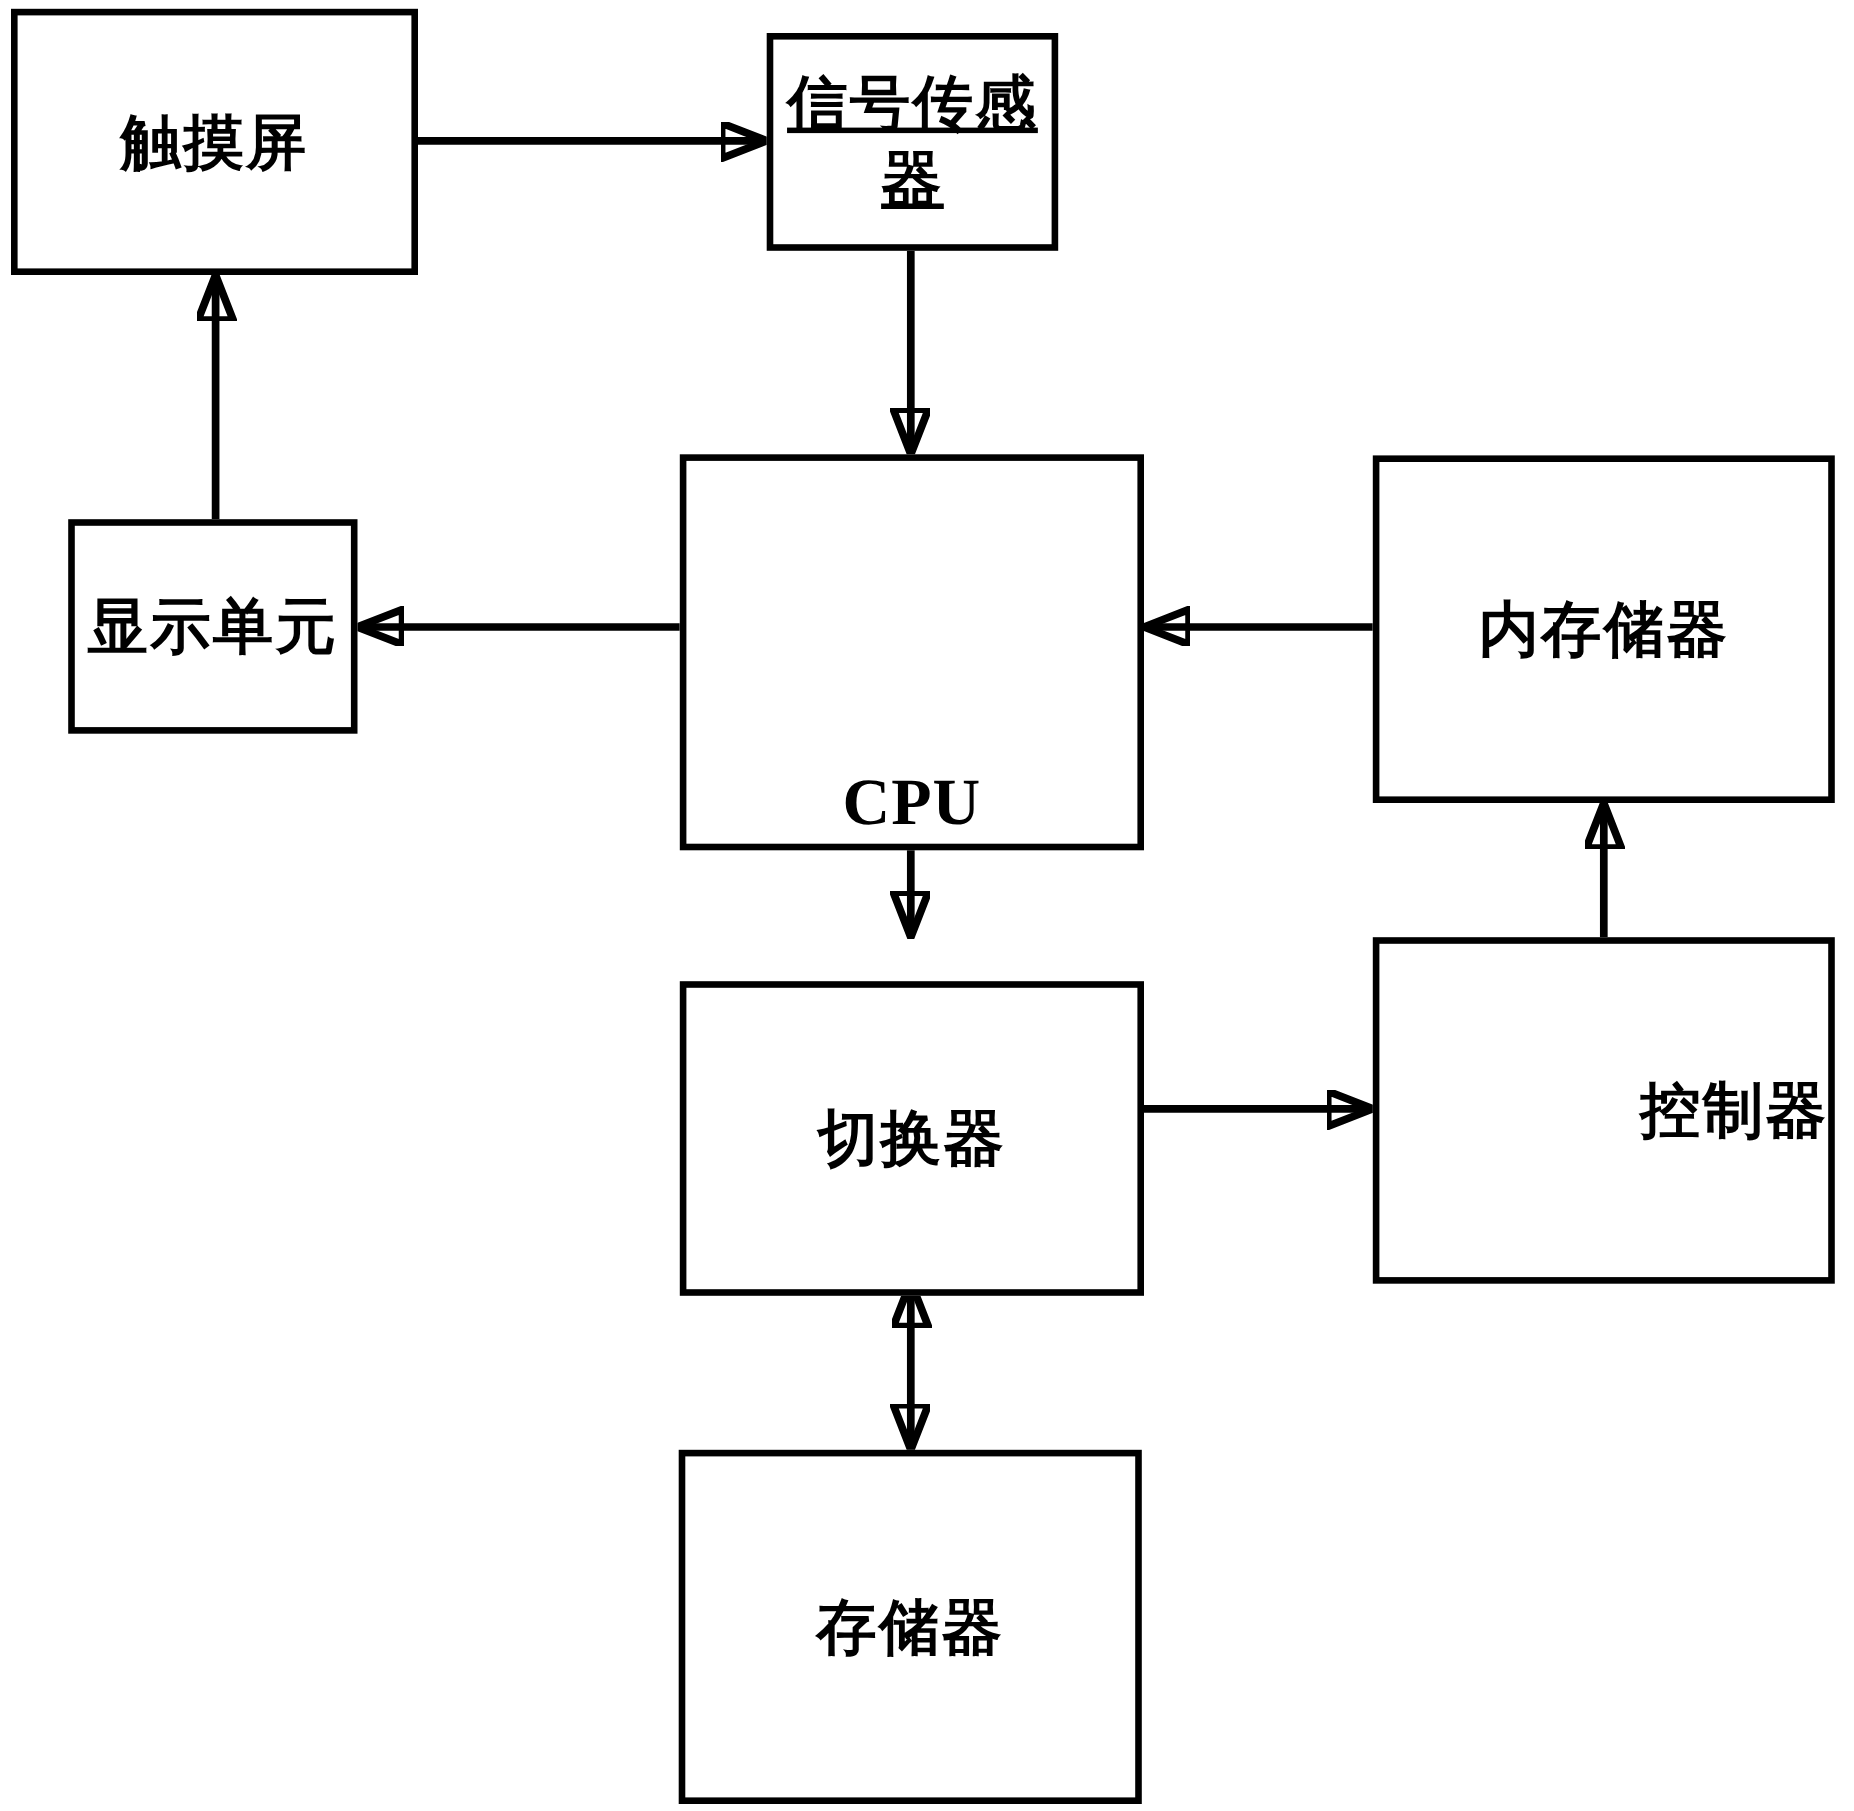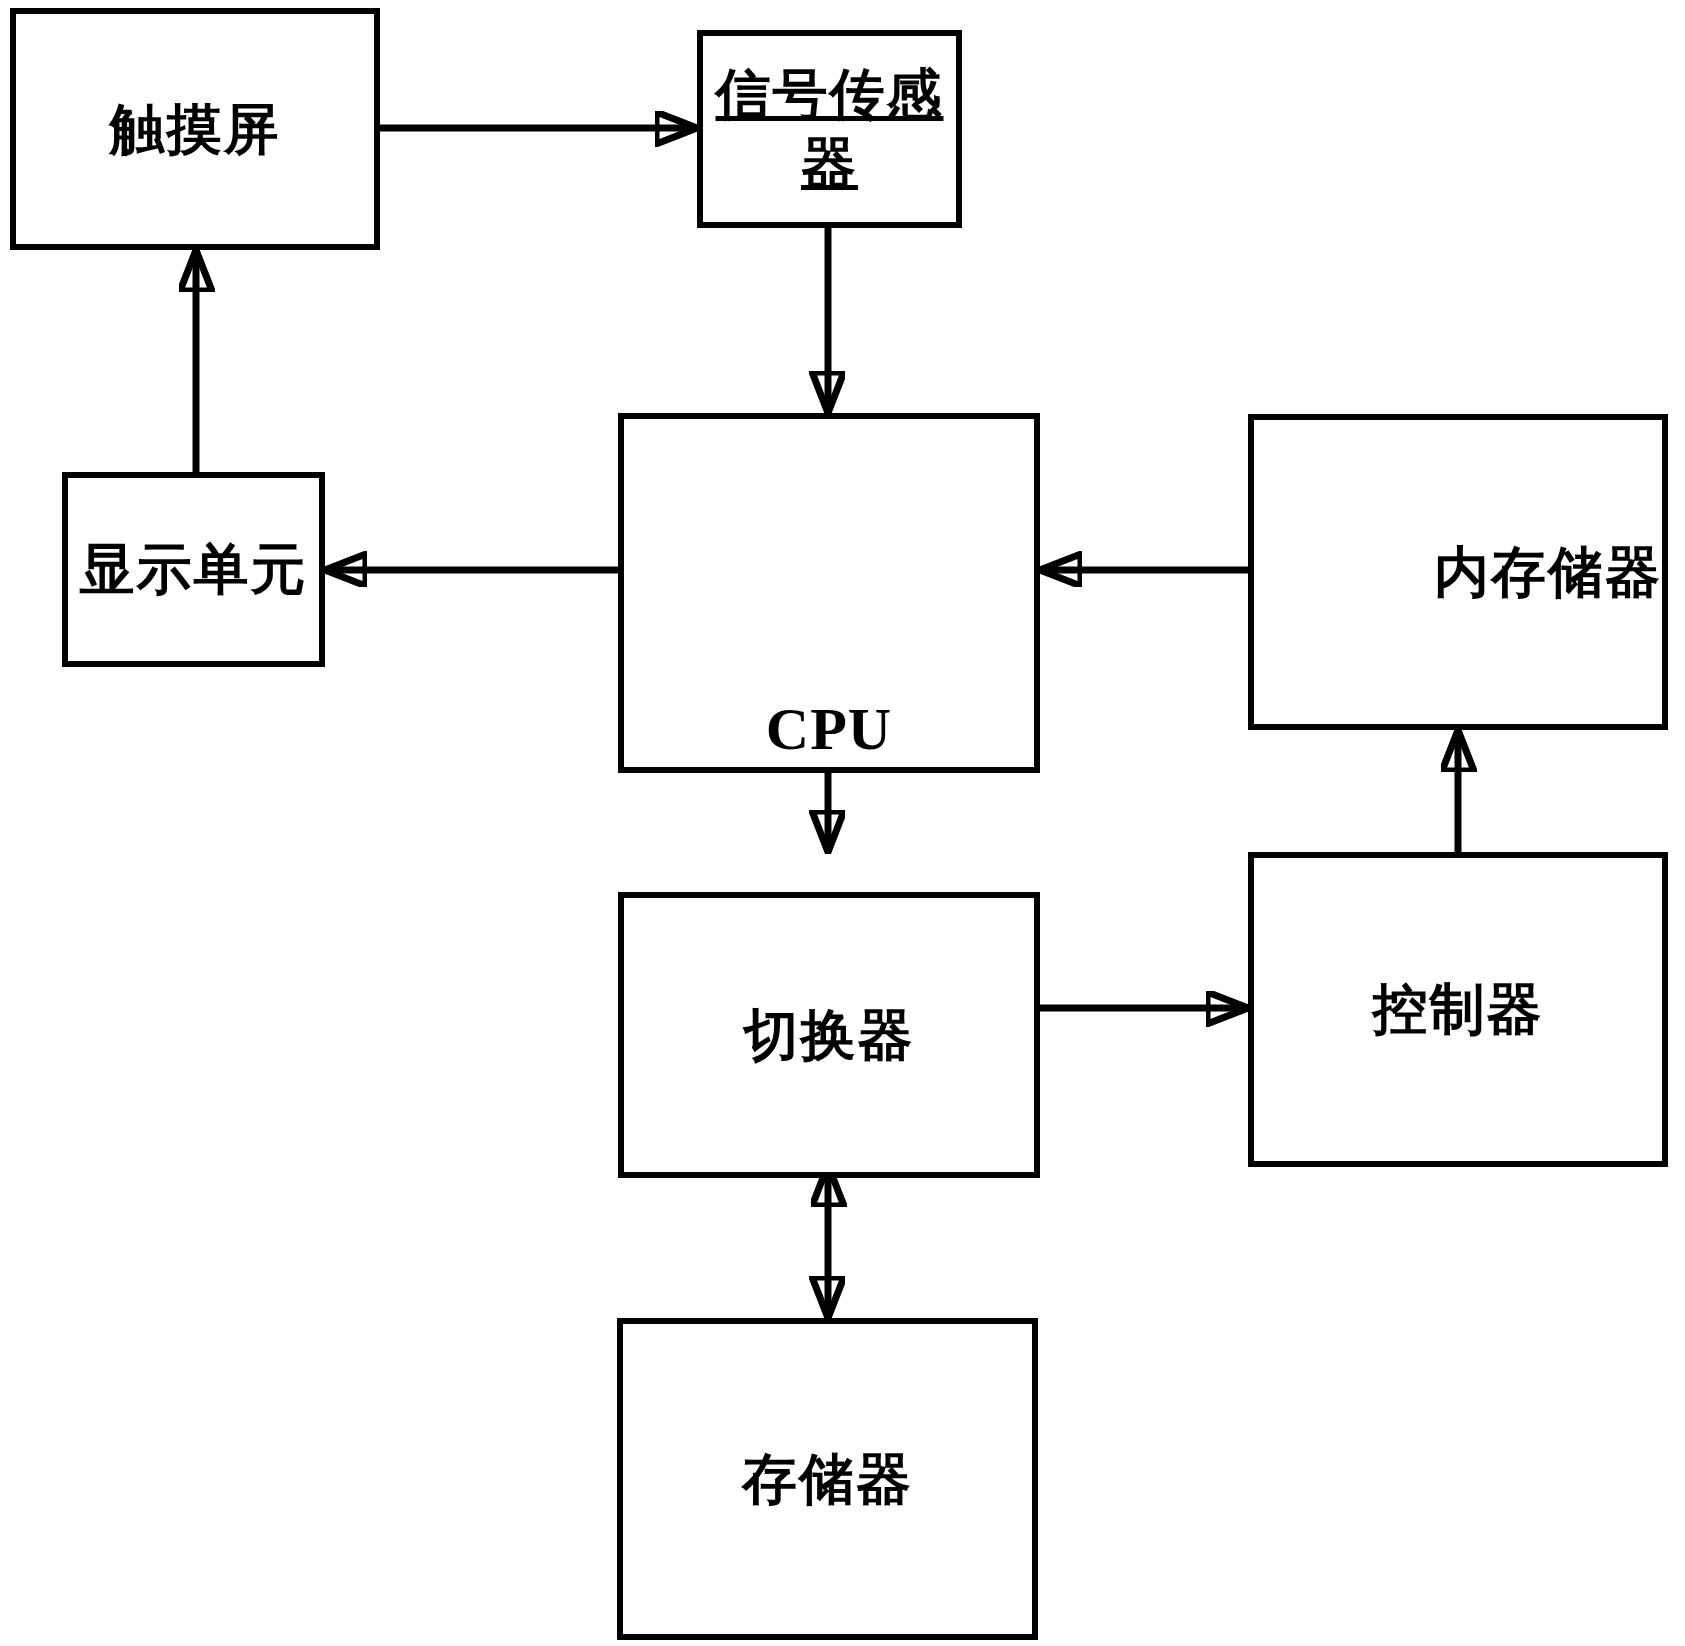--- a/index.html
+++ b/index.html
@@ -36,23 +36,23 @@
   .node .label.latin {
     font-family: "Liberation Serif", serif;
     font-size: 60px;
     letter-spacing: 1px;
   }
   
   #node-touch-screen    { left: 10px;   top: 8px;    width: 370px; height: 242px; }
   #node-signal-sensor   { left: 697px;  top: 30px;   width: 265px; height: 198px; text-decoration: underline; }
   #node-display-unit    { left: 62px;   top: 472px;  width: 263px; height: 195px; }
   #node-cpu             { left: 618px;  top: 413px;  width: 422px; height: 360px; align-items: flex-end; }
-  #node-internal-memory { left: 1248px; top: 414px;  width: 420px; height: 316px; justify-content: flex-end; }
+  #node-internal-memory { left: 1248px; top: 414px;  width: 420px; height: 316px; }
   #node-switcher        { left: 618px;  top: 892px;  width: 422px; height: 286px; }
-  #node-controller      { left: 1248px; top: 852px;  width: 420px; height: 315px; }
+  #node-controller      { left: 1248px; top: 852px;  width: 420px; height: 315px; justify-content: flex-end; }
   #node-memory          { left: 617px;  top: 1318px; width: 421px; height: 322px; }
   
   #node-signal-sensor .label { width: 230px; }
 
   #arrow-layer {
     position: absolute;
     left: 0;
     top: 0;
     width: 1685px;
     height: 1646px;

